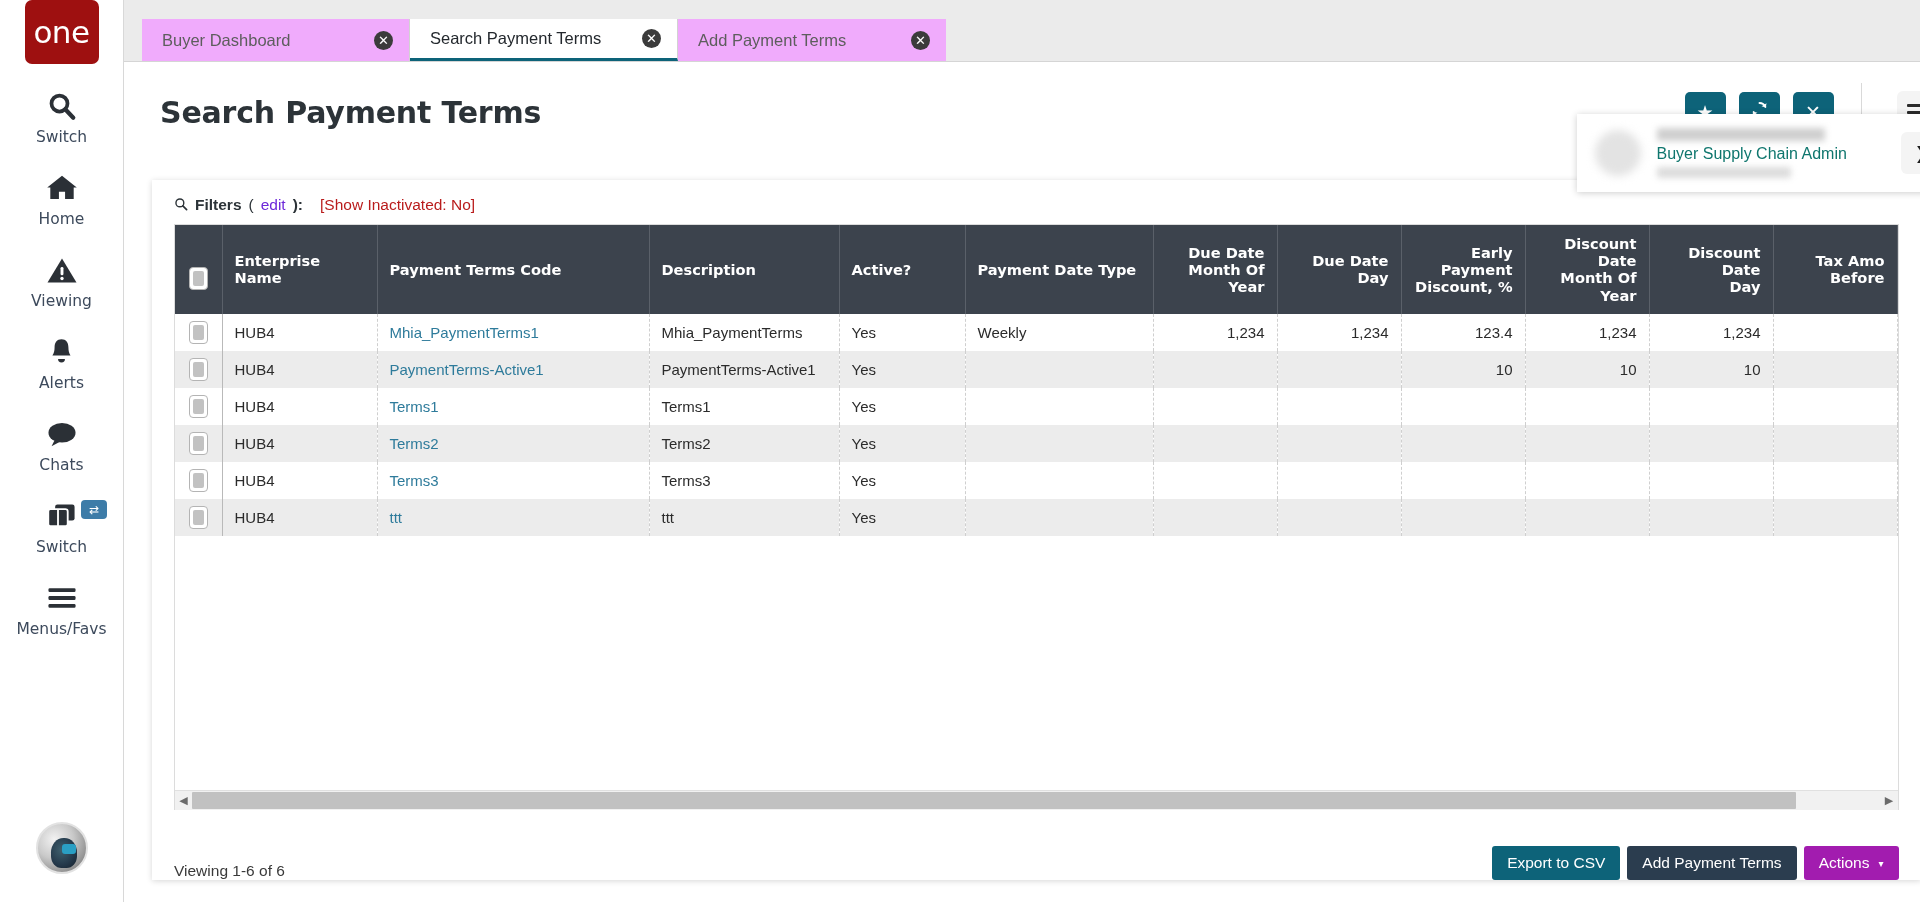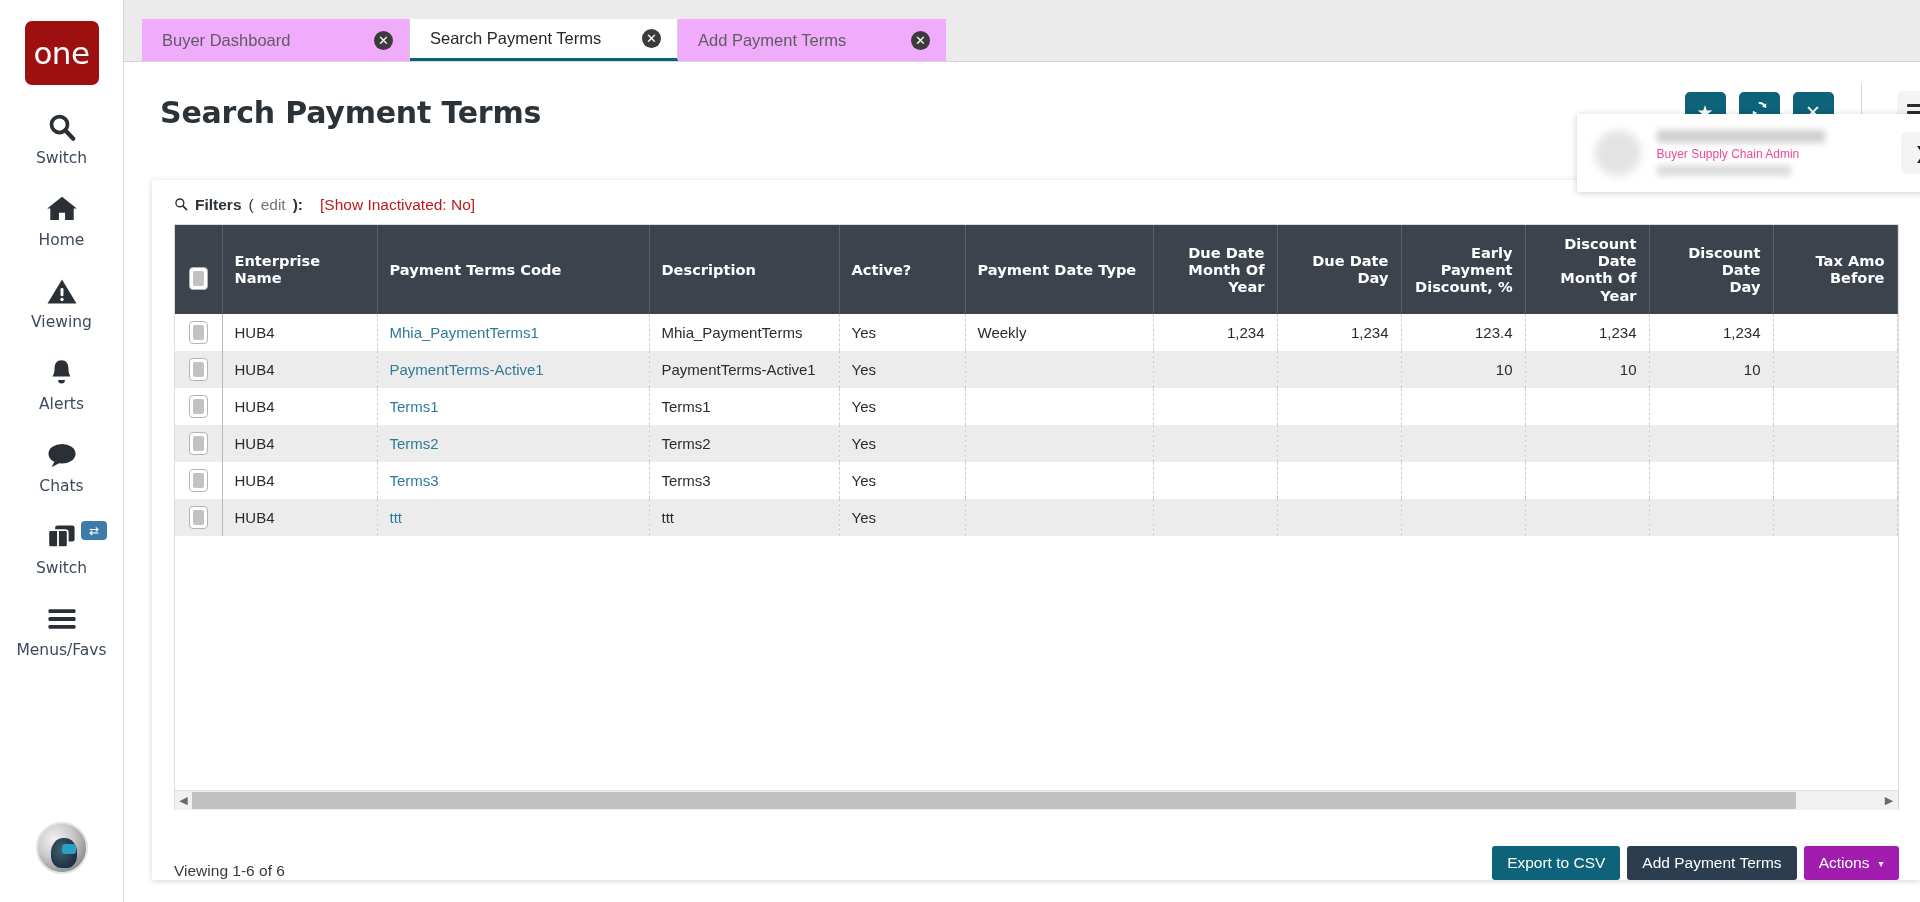--- a/index.html
+++ b/index.html
@@ -18,21 +18,21 @@
     border-right: 1px solid #d8d8d8;
     display: flex; flex-direction: column; align-items: center;
     flex: 0 0 124px;
     position: relative;
     z-index: 5;
   }
   .logo {
     width: 74px; height: 64px;
     background: #9e1010;
     border-radius: 7px;
-    margin-top: 21px;
+    margin-top: 0;
     display: flex; align-items: center; justify-content: center;
     color: #fff; font-size: 31px; font-weight: 400;
     letter-spacing: -0.5px;
     font-family: "DejaVu Sans", sans-serif;
   }
   .nav-item {
     width: 100%;
     margin-top: 24px;
     display: flex; flex-direction: column; align-items: center;
     cursor: pointer;
@@ -167,21 +167,21 @@
     width: 46px; height: 46px; border-radius: 50%;
     background: #e3e3e3;
     filter: blur(4px);
     flex: 0 0 46px;
   }
   .user-text { margin-left: 16px; flex:1; }
   .user-name-blur {
     width: 168px; height: 13px; background: #cfcfcf;
     filter: blur(3.2px); border-radius: 2px; margin-bottom: 4px;
   }
-  .user-role { font-size: 12px; color: #ec4899; white-space: nowrap; }
+  .user-role { font-size: 16px; color: #0f766e; white-space: nowrap; }
   .user-sub-blur {
     width: 134px; height: 11px; background: #dcdcdc;
     filter: blur(3.2px); border-radius: 2px; margin-top: 4px;
   }
   .user-caret {
     width: 42px; height: 42px; border-radius: 6px;
     background: #f4f4f4; color:#1d1d1d;
     display:flex; align-items:center; justify-content:center;
     font-size: 17px; flex: 0 0 42px;
   }
@@ -197,21 +197,21 @@
     margin-bottom: 22px;
   }
   .filters {
     padding: 16px 0 10px 22px;
     font-size: 15.5px; color: #2c3338;
     display: flex; align-items: center; gap: 7px;
     flex: 0 0 auto;
   }
   .filters .magnifier { font-size: 15px; color:#2c3338; }
   .filters b { font-weight: bold; }
-  .filters a { color:#737373; cursor:pointer; }
+  .filters a { color:#6d28d9; cursor:pointer; }
   .filters .showinact { margin-left: 10px; color:#b91c1c; }
 
   
   .table-area {
     margin: 0 22px;
     border: 1px solid #dcdcdc;
     border-bottom: none;
     flex: 1;
     display: flex; flex-direction: column;
     overflow: hidden;

